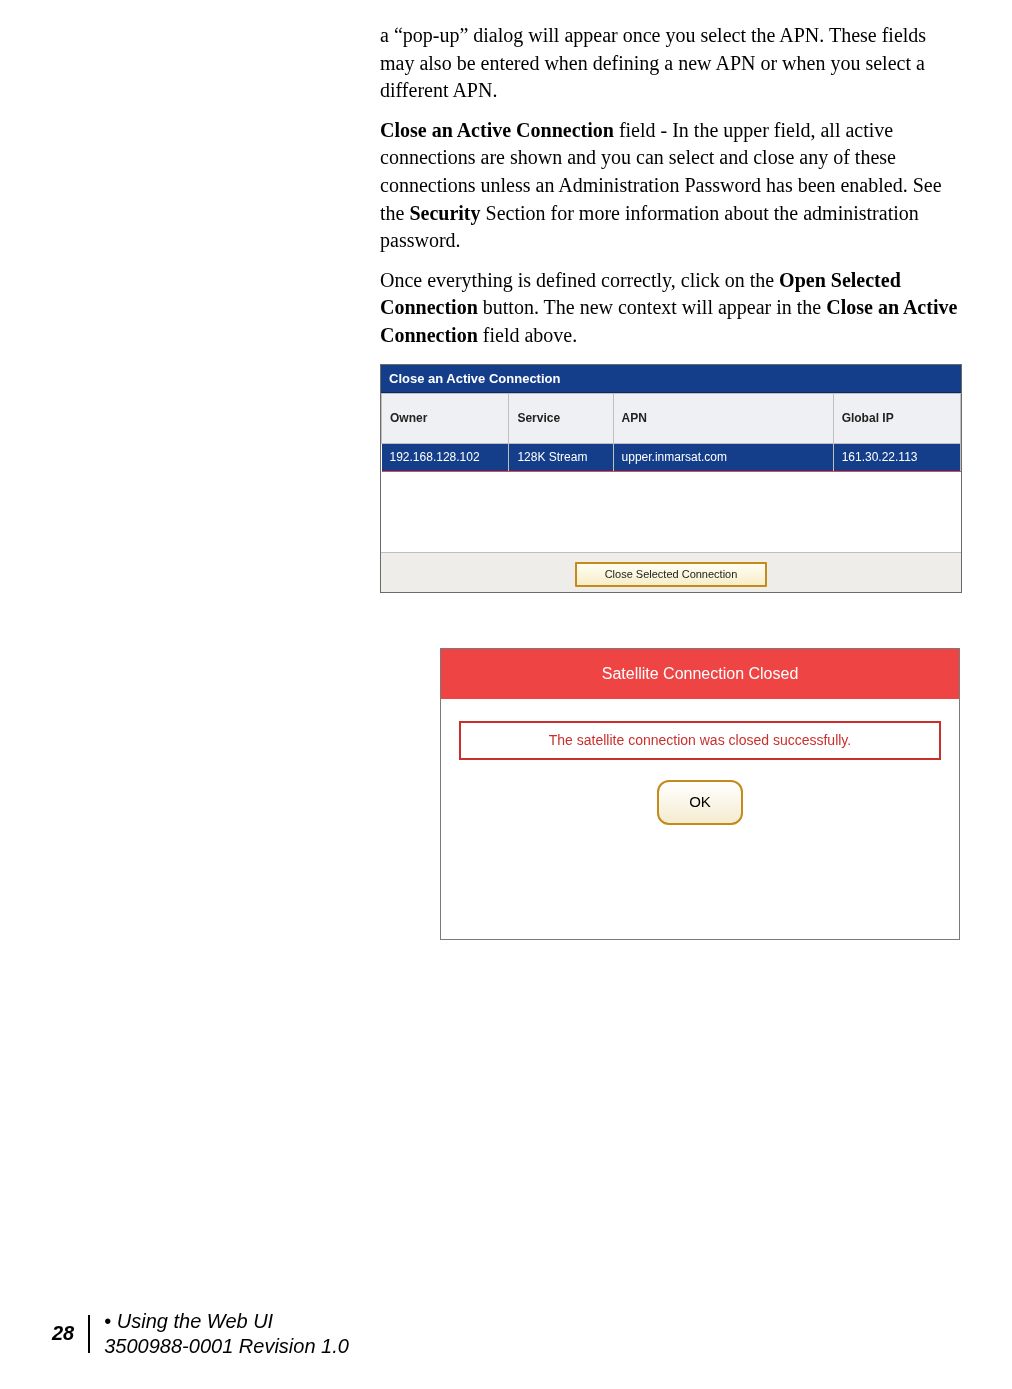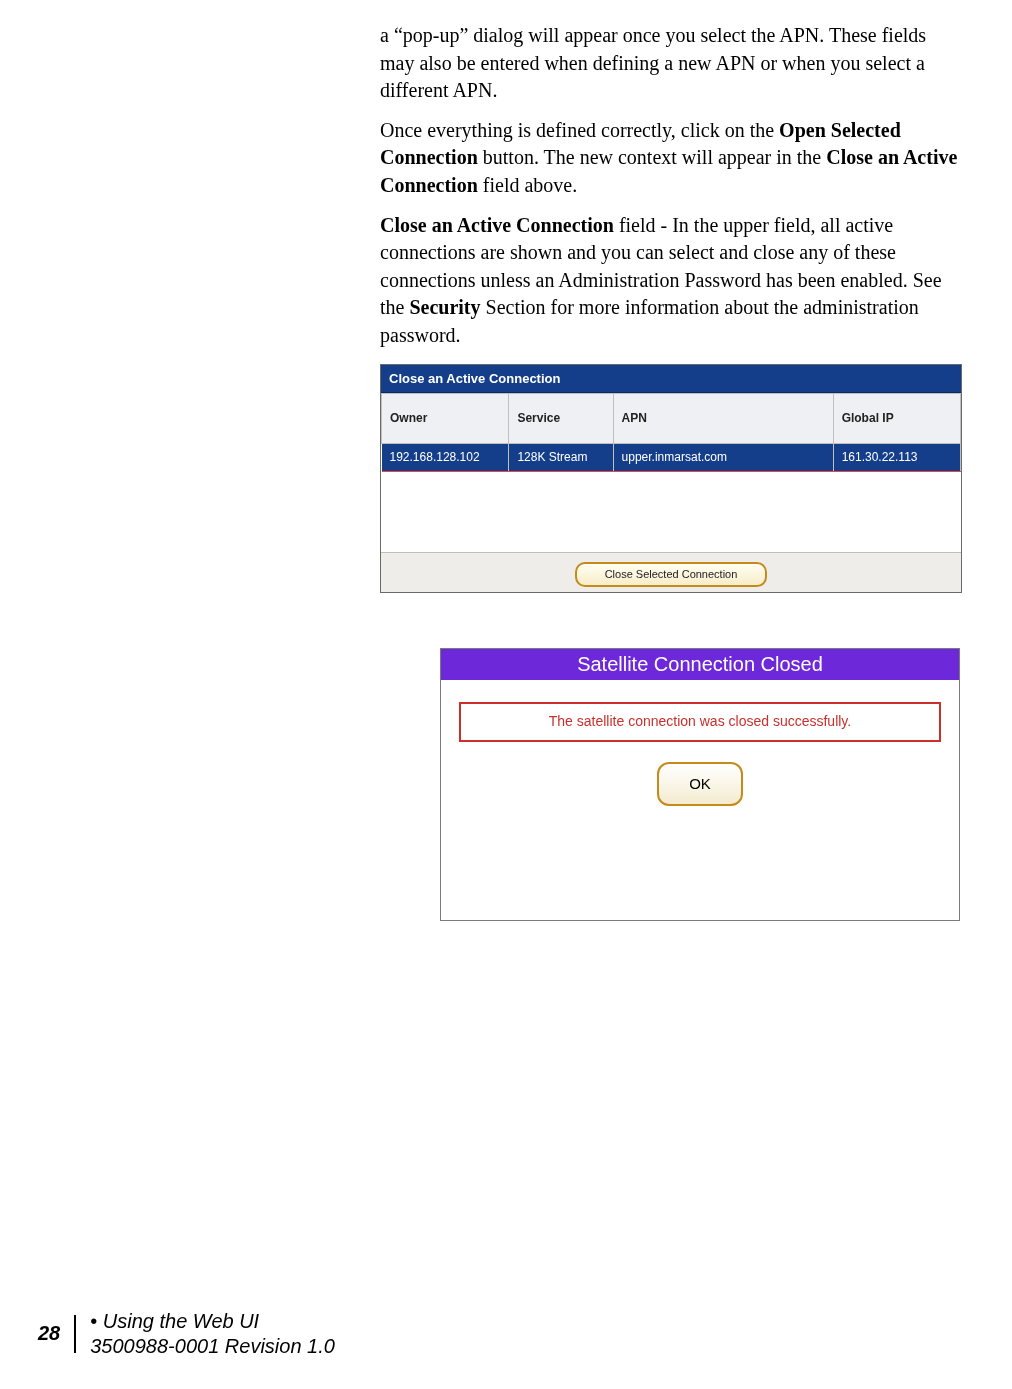--- a/index.html
+++ b/index.html
@@ -67,43 +67,43 @@
   .panel-footer {
     background: #efedea;
     border-top: 1px solid #bfbfbf;
     padding: 5px;
     text-align: center;
   }
   .ui-button {
     display: inline-block;
     background: linear-gradient(#fffef3, #f7edc9);
     border: 2px solid #c48a1a;
-    border-radius: 10px;
+    border-radius: 1px;
     font-family: Arial, Helvetica, sans-serif;
     font-size: 11px;
     padding: 3px 28px;
     color: #222;
     cursor: pointer;
   }
 
   
   .dialog-wrap {
     margin: 55px 0 0 60px;
     width: 520px;
     border: 1px solid #7a7a7a;
     background: #fff;
     box-shadow: 0 0 0 0 rgba(0,0,0,0);
   }
   .dialog-title {
-    background: #6d28d9;
+    background: #ef4444;
     color: #fff;
     text-align: center;
     font-family: Arial, Helvetica, sans-serif;
-    font-size: 20px;
-    padding: 2px 8px;
+    font-size: 16px;
+    padding: 14px 8px;
   }
   .dialog-body {
     padding: 22px 18px 18px 18px;
     text-align: center;
     min-height: 240px;
   }
   .msg-box {
     border: 2px solid #c9302c;
     color: #c9302c;
     font-family: Arial, Helvetica, sans-serif;
@@ -123,21 +123,21 @@
     font-weight: normal;
     padding: 10px 30px;
     color: #000;
     cursor: pointer;
   }
 
   
   .page-footer {
     position: absolute;
     bottom: 30px;
-    left: 38px;
+    left: 52px;
     display: flex;
     align-items: center;
     font-family: Arial, Helvetica, sans-serif;
   }
   .page-num {
     font-size: 20px;
     font-weight: bold;
     font-style: italic;
     padding-right: 14px;
   }
@@ -153,24 +153,24 @@
     line-height: 1.25;
   }
   .bullet { font-style: normal; }
 </style>
 </head>
 <body>
 
 <div class="content">
   <p>a “pop-up” dialog will appear once you select the APN.  These fields may also be entered when defining a new APN or when you select a different APN.</p>
   <p>
-    <span>Once everything is defined correctly, click on the </span><span class="bold">Open Selected Connection</span><span> button.  The new context will appear in the </span><span class="bold">Close an Active Connection</span><span> field above.</span>
+    <span class="bold">Close an Active Connection</span><span> field - In the upper field, all active connections are shown and you can select and close any of these connections unless an Administration Password has been enabled.  See the </span><span class="bold">Security</span><span> Section for more information about the administration password.</span>
   </p>
   <p>
-    <span class="bold">Close an Active Connection</span><span> field - In the upper field, all active connections are shown and you can select and close any of these connections unless an Administration Password has been enabled.  See the </span><span class="bold">Security</span><span> Section for more information about the administration password.</span>
+    <span>Once everything is defined correctly, click on the </span><span class="bold">Open Selected Connection</span><span> button.  The new context will appear in the </span><span class="bold">Close an Active Connection</span><span> field above.</span>
   </p>
 
   <div class="panel">
     <div class="panel-title">Close an Active Connection</div>
     <table class="conn">
       <thead>
         <tr>
           <th style="width:22%">Owner</th>
           <th style="width:18%">Service</th>
           <th>APN</th>

